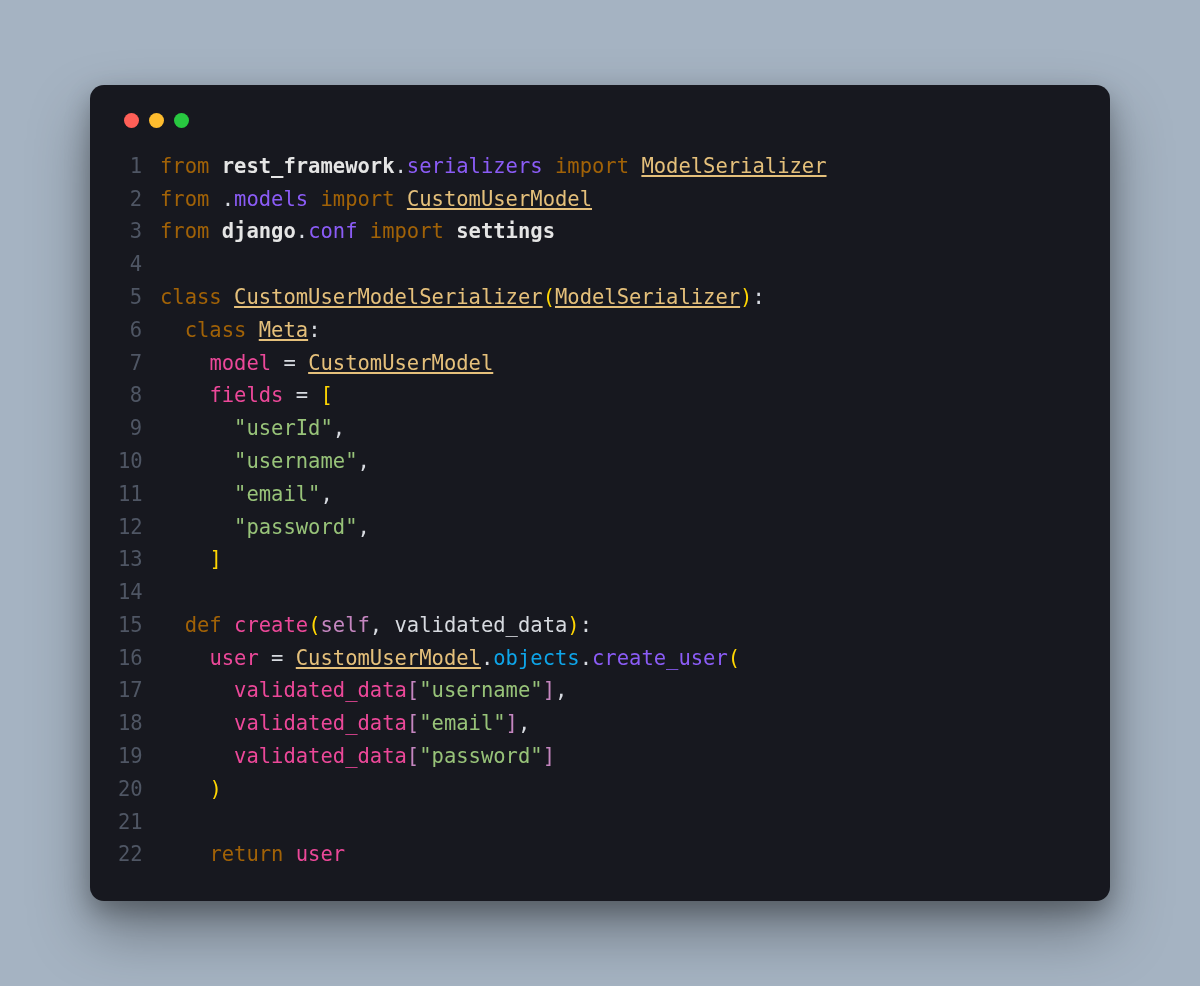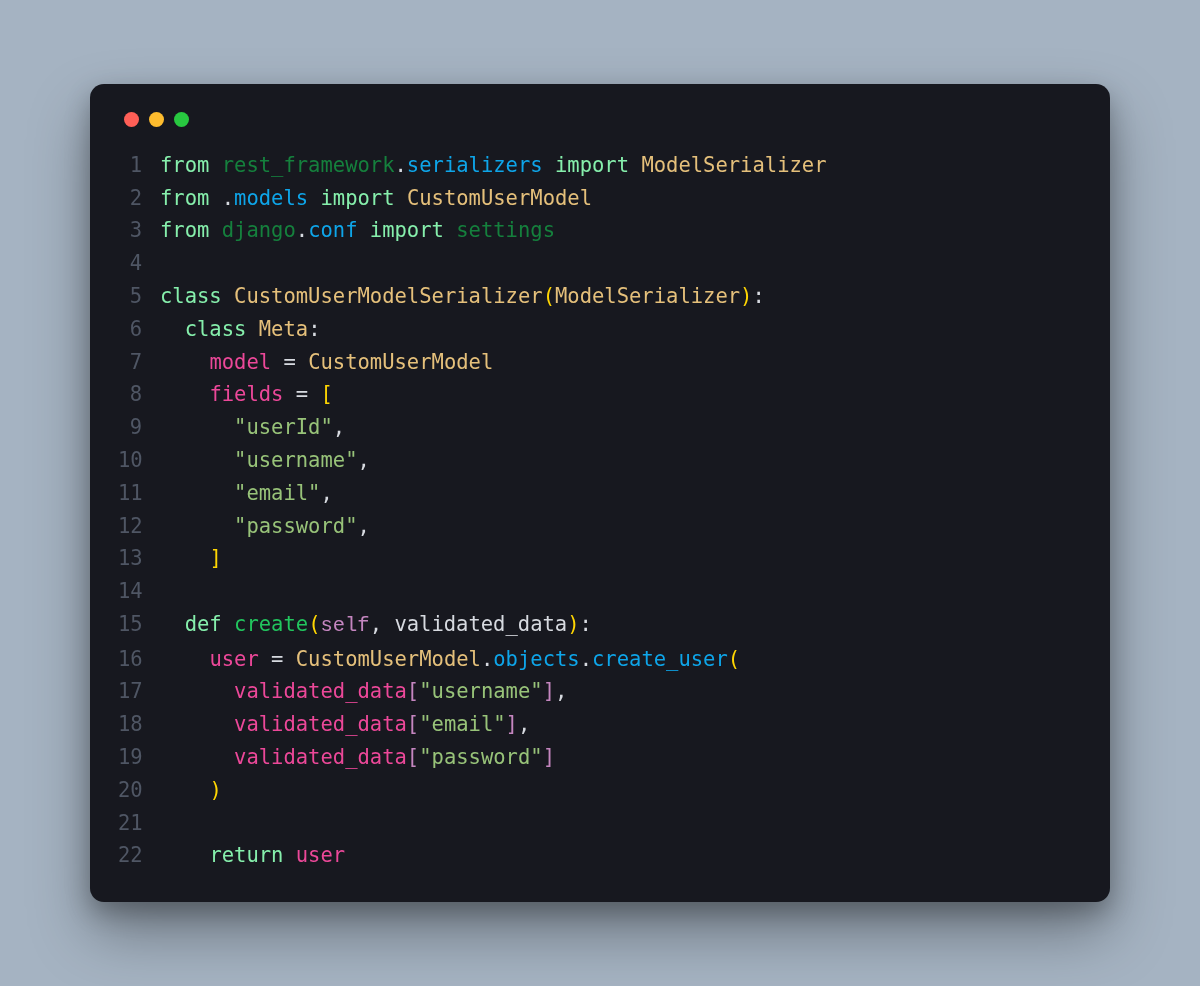--- a/index.html
+++ b/index.html
@@ -41,29 +41,29 @@
   .line { display: flex; }
   .lineno {
     width: 42px;
     text-align: right;
     color: #4f5664;
     padding-right: 18px;
     user-select: none;
     flex-shrink: 0;
   }
   .content { flex: 1; }
-  .tok-keyword { color: #86efac; }
-  .tok-module  { color: #15803d; }
+  .tok-keyword { color: #a16207; }
+  .tok-module  { color: #e5e5e5; font-weight: bold; }
   .tok-dot     { color: #d7dae0; }
   .tok-attr    { color: #0ea5e9; }
-  .tok-class   { color: #e5c07b; }
-  .tok-func    { color: #0ea5e9; }
-  .tok-funcdef { color: #22c55e; }
+  .tok-class   { color: #e5c07b; text-decoration: underline; }
+  .tok-func    { color: #8b5cf6; }
+  .tok-funcdef { color: #ec4899; }
   .tok-param   { color: #d7dae0; }
-  .tok-self    { color: #c586c0; font-family: Liberation Mono, monospace; }
+  .tok-self    { color: #c586c0; }
   .tok-op      { color: #d7dae0; }
   .tok-punct   { color: #d7dae0; }
   .tok-bracket { color: #ffd602; }
   .tok-bracket2{ color: #c586c0; }
   .tok-string  { color: #98c379; }
   .tok-ident   { color: #ec4899; }
   .tok-plain   { color: #d7dae0; }
 </style>
 </head>
 <body>

